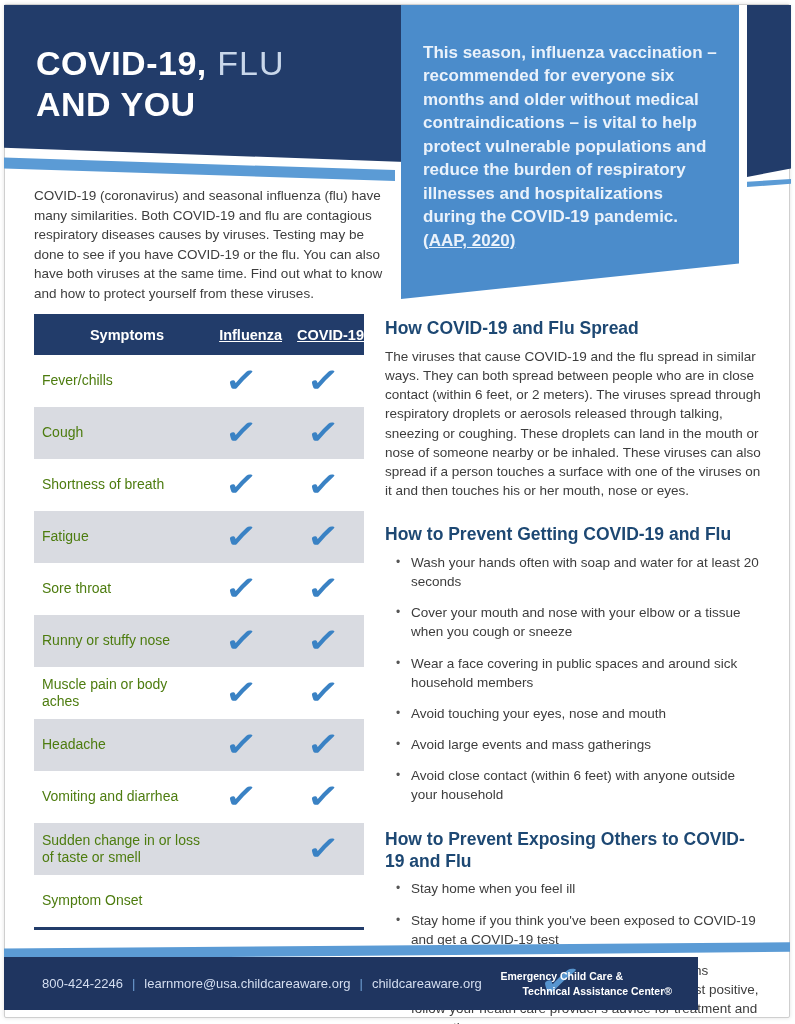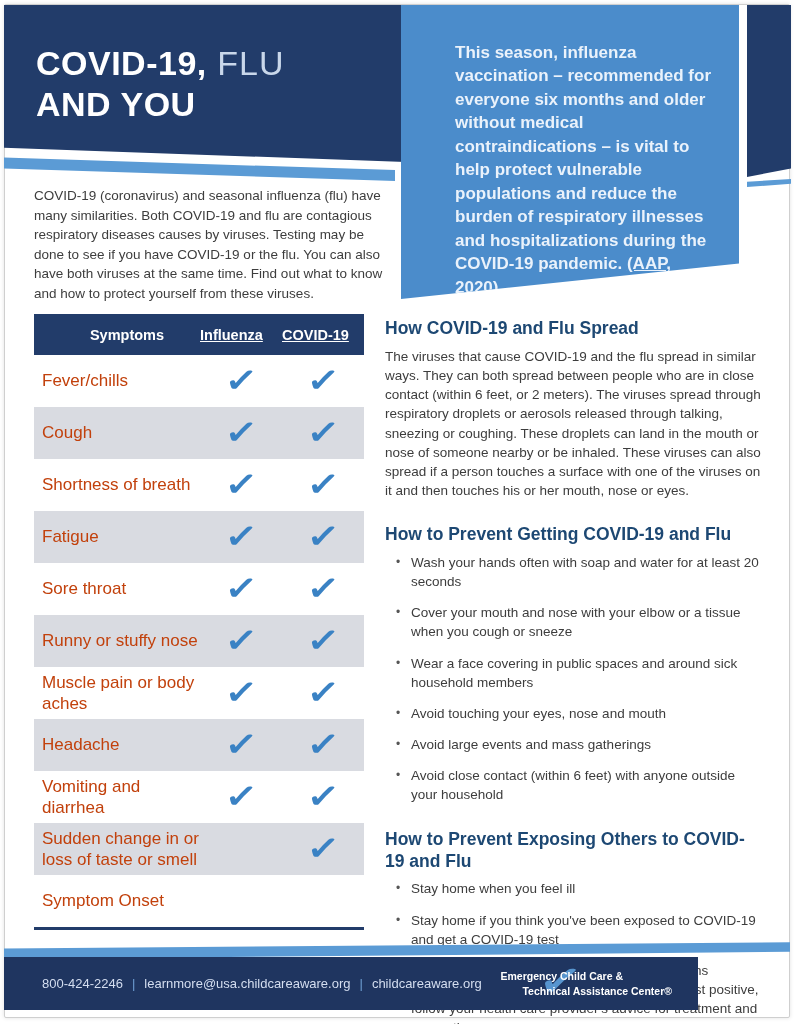--- a/index.html
+++ b/index.html
@@ -14,40 +14,40 @@
               background:#223c6a; clip-path:polygon(0 0,100% 0,100% 94%,0 85%); z-index:3; }
   .hdr-title { position:absolute; left:32px; top:38px; color:#fff;
                font-size:34px; font-weight:bold; line-height:1.22; letter-spacing:.5px; }
   .hdr-title .light { font-weight:normal; color:#c9d7ea; letter-spacing:1px; }
   .hdr-strip { position:absolute; left:4px; top:155px; width:391px; height:26px;
                background:#5b9bd5; clip-path:polygon(0 10%,100% 58%,100% 100%,0 52%); z-index:2; }
 
   .callout { position:absolute; left:401px; top:5px; width:338px; height:297px;
              background:#4b8ccb; clip-path:polygon(0 0,100% 0,100% 87%,0 99%); z-index:3;
              padding:36px 20px 0 22px; }
-  .callout p { color:#eaf2fb; font-size:17px; line-height:1.38; font-weight:bold;margin-left:32px; }
+  .callout p { color:#eaf2fb; font-size:17px; line-height:1.38; font-weight:bold; }
   .callout a { color:#eaf2fb; text-decoration:underline; cursor:pointer; }
 
   .corner-navy { position:absolute; right:4px; top:5px; width:44px; height:172px;
                  background:#223c6a; clip-path:polygon(0 0,100% 0,100% 95%,0 100%); z-index:3; }
   .corner-strip { position:absolute; right:4px; top:179px; width:44px; height:8px;
                   background:#5b9bd5; clip-path:polygon(0 35%,100% 0,100% 60%,0 100%); z-index:2; }
 
   
   .intro { position:absolute; left:34px; top:186px; width:350px;
            font-size:13.5px; line-height:1.45; color:#3d3d3d; }
 
   .table { position:absolute; left:34px; top:314px; width:330px; border-bottom:3px solid #223c6a; }
   .thead { display:flex; align-items:center; background:#223c6a; color:#fff;
            font-weight:bold; font-size:14.5px; height:41px;padding-left:20px; }
   .thead .c-label { flex:1; text-align:center; }
-  .thead .c-chk { width:82px; text-align:left; text-decoration:underline; }
+  .thead .c-chk { width:82px; text-align:right; text-decoration:underline; }
   .trow { display:flex; align-items:center; min-height:52px; padding:4px 0; }
   .trow.gray { background:#d9dbe1; }
-  .trow .c-label { flex:1; padding-left:8px; font-size:17px; color:#c2410c; line-height:1.25; }
+  .trow .c-label { flex:1; padding-left:8px; font-size:14px; color:#4d7c0f; line-height:1.25; }
   .trow .c-chk { width:82px; text-align:center; }
   .check { color:#3a82c4; font-size:34px; font-weight:bold; line-height:.8;
            display:inline-block; transform:scaleX(1.15) rotate(4deg); }
   .onset { font-size:13px; color:#333; line-height:1.25; display:inline-block;
            text-align:left; padding-left:4px; }
 
   
   .rcol { position:absolute; left:385px; top:318px; width:376px; }
   .rcol h2 { color:#1d4873; font-size:17.5px; font-weight:bold; line-height:1.25; margin-bottom:7px; }
   .rcol .para { font-size:13.5px; line-height:1.42; color:#3d3d3d; margin-bottom:24px; }

